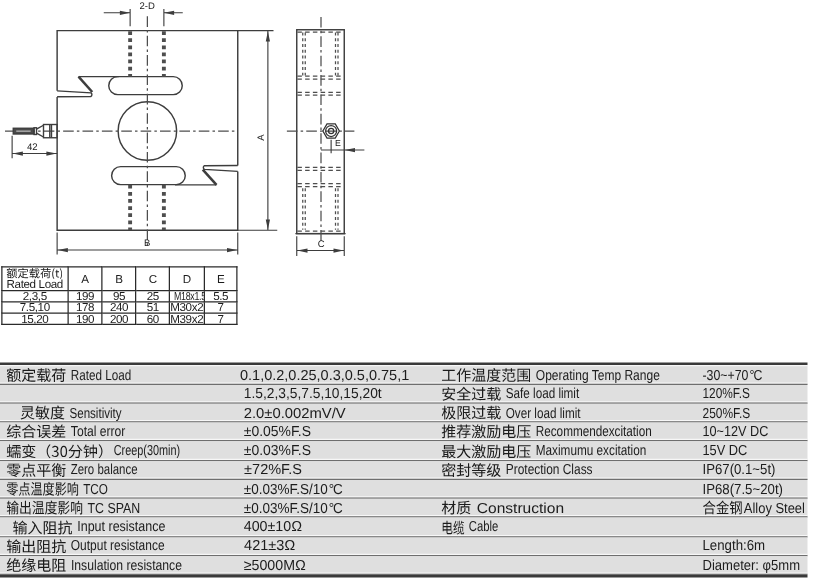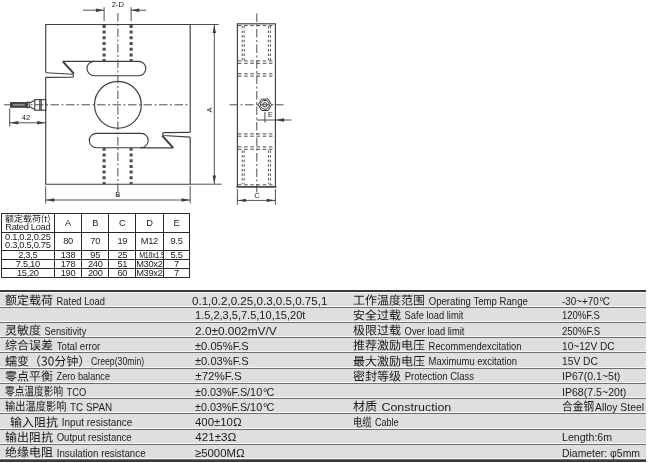--- a/index.html
+++ b/index.html
@@ -169,35 +169,25 @@
               </div>
               <div>Rated Load</div>
             </td>
 <td>A</td>
             <td>B</td>
             <td>C</td>
             <td>D</td>
             <td>E</td>
           </tr>
 
-<tr style="height:18.0px">
-            <td>
-              <div class="two">0.1,0.2,0.25<br>0.3,0.5,0.75</div>
-            </td>
-            <td>80</td>
-            <td>70</td>
-            <td>19</td>
-            <td>M12</td>
-            <td>9.5</td>
-          </tr>
 
 
 <tr style="height:9.2px">
             <td>2,3,5</td>
-            <td>138</td>
+            <td>199</td>
             <td>95</td>
             <td>25</td>
             <td>
               <div style="transform:scaleX(.76);transform-origin:50% 50%;white-space:nowrap">M18x1.5</div>
             </td>
             <td>5.5</td>
           </tr>
 
 <tr style="height:9.2px">
             <td>7.5,10</td>
@@ -244,21 +234,21 @@
         <div class="cell lab" id="cR1" style="left:352.6px">
           <svg class="" style="width:48.0px;height:12.0px;flex:none" viewBox="0 0 48.0 12.0">
             <path d="M5.0 0.7C5.2 1.0 5.4 1.5 5.5 1.9H1.1V4.3H2.0V2.7H9.9V4.3H10.9V1.9H6.6C6.4 1.5 6.1 0.9 5.9 0.5ZM7.9 6.0C7.5 7.0 7.0 7.8 6.3 8.4C5.4 8.1 4.5 7.8 3.7 7.5C4.0 7.1 4.3 6.6 4.7 6.0ZM3.6 6.0C3.2 6.7 2.7 7.4 2.3 7.9C3.3 8.2 4.4 8.6 5.5 9.1C4.3 9.8 2.8 10.3 1.0 10.7C1.2 10.9 1.5 11.3 1.6 11.5C3.5 11.1 5.1 10.4 6.4 9.5C7.9 10.1 9.3 10.8 10.2 11.4L11.0 10.7C10.0 10.1 8.7 9.4 7.2 8.8C7.9 8.1 8.5 7.1 8.9 6.0H11.2V5.2H5.2C5.5 4.6 5.8 4.0 6.0 3.4L5.1 3.2C4.8 3.8 4.5 4.5 4.1 5.2H0.8V6.0ZM17.9 0.3C16.7 2.3 14.5 4.0 12.3 5.0C12.5 5.2 12.8 5.5 12.9 5.7C13.4 5.5 13.9 5.2 14.4 4.9V5.7H17.5V7.6H14.4V8.4H17.5V10.4H12.9V11.2H23.1V10.4H18.5V8.4H21.7V7.6H18.5V5.7H21.7V4.9C22.2 5.2 22.6 5.5 23.1 5.8C23.2 5.5 23.5 5.2 23.7 5.0C21.8 4.0 20.0 2.8 18.5 1.0L18.7 0.7ZM14.4 4.9C15.8 4.0 17.0 2.9 18.0 1.7C19.1 3.0 20.4 4.0 21.7 4.9ZM24.9 1.3C25.6 1.9 26.4 2.8 26.7 3.3L27.5 2.8C27.1 2.2 26.3 1.4 25.6 0.8ZM28.6 4.8C29.2 5.6 29.9 6.6 30.3 7.3L31.0 6.8C30.7 6.2 29.9 5.2 29.3 4.4ZM27.1 5.0H24.6V5.8H26.3V9.0C25.7 9.2 25.1 9.7 24.4 10.4L25.1 11.2C25.7 10.4 26.3 9.7 26.7 9.7C26.9 9.7 27.3 10.1 27.8 10.4C28.7 11.0 29.7 11.1 31.2 11.1C32.3 11.1 34.4 11.0 35.3 11.0C35.3 10.7 35.5 10.2 35.6 10.0C34.4 10.1 32.6 10.2 31.2 10.2C29.8 10.2 28.8 10.1 28.0 9.6C27.6 9.4 27.4 9.2 27.1 9.0ZM32.6 0.5V2.6H28.0V3.5H32.6V8.3C32.6 8.5 32.6 8.5 32.3 8.5C32.1 8.6 31.2 8.6 30.4 8.5C30.5 8.8 30.6 9.2 30.7 9.4C31.8 9.4 32.5 9.4 33.0 9.3C33.4 9.1 33.6 8.9 33.6 8.3V3.5H35.2V2.6H33.6V0.5ZM44.8 1.2C45.4 1.6 46.0 2.3 46.3 2.7L47.0 2.2C46.7 1.8 46.0 1.2 45.5 0.7ZM46.1 4.5C45.8 5.7 45.3 6.8 44.7 7.8C44.5 6.7 44.4 5.4 44.3 3.9H47.4V3.2H44.2C44.2 2.3 44.2 1.4 44.2 0.5H43.3C43.3 1.4 43.3 2.3 43.4 3.2H40.4V2.2H42.5V1.4H40.4V0.5H39.6V1.4H37.3V2.2H39.6V3.2H36.6V3.9H43.4C43.5 5.8 43.8 7.5 44.1 8.8C43.5 9.7 42.9 10.4 42.1 10.9C42.3 11.1 42.6 11.4 42.7 11.5C43.4 11.1 43.9 10.5 44.4 9.8C44.9 10.8 45.5 11.4 46.3 11.4C47.1 11.4 47.4 10.9 47.6 9.1C47.3 9.0 47.0 8.8 46.8 8.6C46.8 10.0 46.7 10.5 46.4 10.5C45.8 10.5 45.4 10.0 45.1 8.9C45.8 7.7 46.4 6.3 46.9 4.8ZM36.8 9.5 36.9 10.3 40.0 10.0V11.5H40.8V9.9L43.0 9.7V8.9L40.8 9.1V8.0H42.7V7.2H40.8V6.2H40.0V7.2H38.3C38.6 6.8 38.8 6.4 39.1 5.9H43.0V5.1H39.5C39.6 4.8 39.7 4.5 39.9 4.2L39.0 3.9C38.8 4.3 38.7 4.8 38.5 5.1H36.8V5.9H38.2C38.0 6.3 37.8 6.6 37.7 6.7C37.5 7.1 37.4 7.3 37.2 7.3C37.3 7.6 37.4 8.0 37.5 8.2C37.6 8.1 37.9 8.0 38.4 8.0H40.0V9.2Z" fill="#1c1c1c"></path>
           </svg>
           <span style="display:inline-block;transform:scaleX(0.807);transform-origin:0 50%">&nbsp;Safe load limit</span>
         </div>
         <div class="cell" id="cRV1" style="left:561.8px;transform:scaleX(0.817);transform-origin:0 50%">120%F.S</div>
       </div>
 
 <div class="srow">
-        <div class="cell lab" id="cL2" style="left:5px">
+        <div class="cell lab" id="cL2" style="left:16px">
           <svg class="" style="width:36.0px;height:12.0px;flex:none" viewBox="0 0 36.0 12.0">
             <path d="M2.5 6.3C2.3 7.0 1.8 7.9 1.3 8.4L2.0 8.9C2.6 8.3 3.0 7.3 3.3 6.6ZM9.5 6.3C9.3 6.9 8.7 7.9 8.4 8.5L9.0 8.9C9.4 8.3 9.9 7.5 10.3 6.7ZM5.6 5.6C5.3 8.4 4.7 10.1 0.5 10.8C0.7 11.0 0.9 11.4 1.0 11.6C4.0 11.0 5.3 9.9 6.0 8.4C6.9 10.1 8.6 11.1 11.1 11.5C11.2 11.2 11.4 10.9 11.6 10.7C8.8 10.3 7.1 9.2 6.3 7.3C6.4 6.8 6.5 6.2 6.6 5.6ZM1.6 1.0V1.8H9.2V2.8H2.2V3.5H9.2V4.5H1.6V5.4H10.1V1.0ZM14.7 4.8C15.1 5.2 15.5 5.8 15.6 6.2L16.2 5.9C16.1 5.5 15.7 4.9 15.3 4.5ZM14.0 0.5C13.6 1.9 13.1 3.2 12.3 4.1C12.5 4.2 12.9 4.5 13.0 4.6C13.2 4.4 13.4 4.2 13.5 3.9C13.5 4.6 13.4 5.4 13.3 6.2H12.5V7.0H13.3C13.2 8.0 13.1 8.9 12.9 9.6H16.7C16.6 10.1 16.5 10.4 16.4 10.5C16.3 10.6 16.2 10.7 16.0 10.7C15.8 10.7 15.3 10.7 14.8 10.6C15.0 10.8 15.0 11.2 15.1 11.4C15.6 11.4 16.1 11.5 16.4 11.4C16.7 11.4 16.9 11.3 17.1 11.0C17.3 10.8 17.4 10.4 17.5 9.6H18.6V8.9H17.6C17.6 8.4 17.6 7.7 17.7 7.0H18.6V6.2H17.7L17.8 4.2C17.8 4.0 17.8 3.7 17.8 3.7H13.6C13.8 3.4 14.0 3.0 14.2 2.6H18.5V1.8H14.5C14.6 1.5 14.7 1.1 14.8 0.6ZM14.6 7.4C15.0 7.8 15.4 8.4 15.6 8.9H13.9L14.1 7.0H16.8C16.8 7.8 16.8 8.4 16.7 8.9H15.6L16.2 8.6C16.0 8.1 15.6 7.5 15.2 7.1ZM16.9 6.2H14.1L14.3 4.5H16.9ZM19.7 3.6H21.9C21.7 5.1 21.4 6.5 20.9 7.6C20.4 6.4 20.0 5.1 19.7 3.6ZM19.7 0.5C19.3 2.4 18.8 4.3 17.9 5.6C18.1 5.7 18.4 6.0 18.6 6.1C18.8 5.8 19.0 5.4 19.2 5.0C19.5 6.3 19.9 7.5 20.4 8.5C19.8 9.5 18.9 10.2 17.8 10.8C18.0 11.0 18.3 11.3 18.4 11.5C19.4 10.9 20.2 10.2 20.8 9.3C21.4 10.2 22.1 11.0 23.0 11.5C23.1 11.3 23.4 11.0 23.6 10.8C22.7 10.3 21.9 9.5 21.3 8.5C22.0 7.2 22.5 5.6 22.8 3.6H23.4V2.8H20.0C20.2 2.1 20.4 1.4 20.5 0.6ZM28.6 2.8V3.9H26.7V4.6H28.6V6.6H33.3V4.6H35.2V3.9H33.3V2.8H32.4V3.9H29.5V2.8ZM32.4 4.6V5.9H29.5V4.6ZM33.1 8.1C32.6 8.7 31.8 9.2 30.9 9.6C30.1 9.2 29.4 8.7 28.9 8.1ZM26.9 7.4V8.1H28.4L28.0 8.3C28.5 9.0 29.2 9.5 30.0 10.0C28.8 10.4 27.6 10.6 26.3 10.7C26.4 10.9 26.6 11.2 26.7 11.4C28.2 11.3 29.6 11.0 30.9 10.5C32.1 11.0 33.5 11.3 35.0 11.5C35.1 11.3 35.4 10.9 35.5 10.7C34.2 10.6 33.0 10.4 31.9 10.0C33.0 9.4 33.9 8.7 34.4 7.6L33.8 7.3L33.7 7.4ZM29.7 0.6C29.8 0.9 30.0 1.3 30.2 1.7H25.5V4.9C25.5 6.7 25.4 9.3 24.4 11.1C24.7 11.2 25.1 11.4 25.2 11.5C26.3 9.6 26.4 6.9 26.4 4.9V2.5H35.4V1.7H31.2C31.0 1.3 30.8 0.8 30.6 0.4Z" fill="#1c1c1c"></path>
           </svg>
           <span style="display:inline-block;transform:scaleX(0.799);transform-origin:0 50%">&nbsp;Sensitivity</span>
         </div>
         <div class="cell" id="cLV2" style="left:195.3px;transform:scaleX(1.022);transform-origin:0 50%">2.0±0.002mV/V</div>
         <div class="cell lab" id="cR2" style="left:352.6px">
           <svg class="" style="width:48.0px;height:12.0px;flex:none" viewBox="0 0 48.0 12.0">
             <path d="M2.4 0.5V2.8H0.7V3.6H2.3C1.9 5.3 1.1 7.2 0.4 8.2C0.5 8.4 0.8 8.8 0.9 9.1C1.4 8.3 1.9 7.0 2.4 5.6V11.5H3.2V5.1C3.5 5.7 3.9 6.4 4.1 6.8L4.6 6.2C4.4 5.8 3.5 4.4 3.2 4.0V3.6H4.5V2.8H3.2V0.5ZM4.6 1.3V2.1H6.0C5.9 6.1 5.4 9.1 3.5 11.0C3.7 11.1 4.1 11.4 4.2 11.5C5.5 10.2 6.1 8.5 6.5 6.4C6.9 7.4 7.4 8.4 8.1 9.2C7.4 9.9 6.6 10.5 5.8 10.8C6.0 11.0 6.3 11.3 6.4 11.5C7.2 11.1 8.0 10.6 8.7 9.9C9.3 10.5 10.1 11.1 11.0 11.5C11.1 11.3 11.4 10.9 11.6 10.7C10.7 10.4 9.9 9.9 9.2 9.2C10.1 8.0 10.8 6.6 11.1 4.7L10.6 4.5L10.4 4.5H9.1C9.4 3.6 9.7 2.3 9.9 1.3ZM6.9 2.1H8.9C8.6 3.2 8.3 4.5 8.0 5.3H10.1C9.8 6.6 9.3 7.6 8.7 8.5C7.8 7.4 7.1 6.1 6.7 4.6C6.8 3.8 6.8 3.0 6.9 2.1ZM13.1 1.0V11.5H13.9V1.8H15.6C15.4 2.6 15.0 3.6 14.7 4.5C15.6 5.5 15.8 6.3 15.8 6.9C15.8 7.3 15.7 7.7 15.5 7.8C15.4 7.8 15.3 7.9 15.2 7.9C15.0 7.9 14.7 7.9 14.4 7.9C14.6 8.1 14.7 8.5 14.7 8.7C14.9 8.7 15.3 8.7 15.5 8.7C15.7 8.6 15.9 8.6 16.1 8.4C16.5 8.2 16.6 7.7 16.6 7.0C16.6 6.3 16.4 5.4 15.5 4.4C15.9 3.4 16.4 2.3 16.7 1.3L16.1 0.9L16.0 1.0ZM21.7 4.0V5.5H18.2V4.0ZM21.7 3.3H18.2V1.8H21.7ZM17.3 11.5C17.5 11.4 17.9 11.2 20.4 10.6C20.3 10.4 20.3 10.0 20.3 9.7L18.2 10.3V6.3H19.3C19.9 8.7 21.1 10.5 23.0 11.4C23.1 11.2 23.4 10.8 23.6 10.7C22.6 10.3 21.8 9.6 21.3 8.7C21.9 8.3 22.7 7.8 23.3 7.3L22.7 6.7C22.2 7.1 21.5 7.7 20.9 8.1C20.6 7.5 20.3 6.9 20.1 6.3H22.6V1.0H17.3V9.9C17.3 10.4 17.1 10.7 16.9 10.8C17.0 11.0 17.2 11.3 17.3 11.5ZM24.9 1.3C25.6 1.9 26.4 2.8 26.7 3.3L27.5 2.8C27.1 2.2 26.3 1.4 25.6 0.8ZM28.6 4.8C29.2 5.6 29.9 6.6 30.3 7.3L31.0 6.8C30.7 6.2 29.9 5.2 29.3 4.4ZM27.1 5.0H24.6V5.8H26.3V9.0C25.7 9.2 25.1 9.7 24.4 10.4L25.1 11.2C25.7 10.4 26.3 9.7 26.7 9.7C26.9 9.7 27.3 10.1 27.8 10.4C28.7 11.0 29.7 11.1 31.2 11.1C32.3 11.1 34.4 11.0 35.3 11.0C35.3 10.7 35.5 10.2 35.6 10.0C34.4 10.1 32.6 10.2 31.2 10.2C29.8 10.2 28.8 10.1 28.0 9.6C27.6 9.4 27.4 9.2 27.1 9.0ZM32.6 0.5V2.6H28.0V3.5H32.6V8.3C32.6 8.5 32.6 8.5 32.3 8.5C32.1 8.6 31.2 8.6 30.4 8.5C30.5 8.8 30.6 9.2 30.7 9.4C31.8 9.4 32.5 9.4 33.0 9.3C33.4 9.1 33.6 8.9 33.6 8.3V3.5H35.2V2.6H33.6V0.5ZM44.8 1.2C45.4 1.6 46.0 2.3 46.3 2.7L47.0 2.2C46.7 1.8 46.0 1.2 45.5 0.7ZM46.1 4.5C45.8 5.7 45.3 6.8 44.7 7.8C44.5 6.7 44.4 5.4 44.3 3.9H47.4V3.2H44.2C44.2 2.3 44.2 1.4 44.2 0.5H43.3C43.3 1.4 43.3 2.3 43.4 3.2H40.4V2.2H42.5V1.4H40.4V0.5H39.6V1.4H37.3V2.2H39.6V3.2H36.6V3.9H43.4C43.5 5.8 43.8 7.5 44.1 8.8C43.5 9.7 42.9 10.4 42.1 10.9C42.3 11.1 42.6 11.4 42.7 11.5C43.4 11.1 43.9 10.5 44.4 9.8C44.9 10.8 45.5 11.4 46.3 11.4C47.1 11.4 47.4 10.9 47.6 9.1C47.3 9.0 47.0 8.8 46.8 8.6C46.8 10.0 46.7 10.5 46.4 10.5C45.8 10.5 45.4 10.0 45.1 8.9C45.8 7.7 46.4 6.3 46.9 4.8ZM36.8 9.5 36.9 10.3 40.0 10.0V11.5H40.8V9.9L43.0 9.7V8.9L40.8 9.1V8.0H42.7V7.2H40.8V6.2H40.0V7.2H38.3C38.6 6.8 38.8 6.4 39.1 5.9H43.0V5.1H39.5C39.6 4.8 39.7 4.5 39.9 4.2L39.0 3.9C38.8 4.3 38.7 4.8 38.5 5.1H36.8V5.9H38.2C38.0 6.3 37.8 6.6 37.7 6.7C37.5 7.1 37.4 7.3 37.2 7.3C37.3 7.6 37.4 8.0 37.5 8.2C37.6 8.1 37.9 8.0 38.4 8.0H40.0V9.2Z" fill="#1c1c1c"></path>
           </svg>

